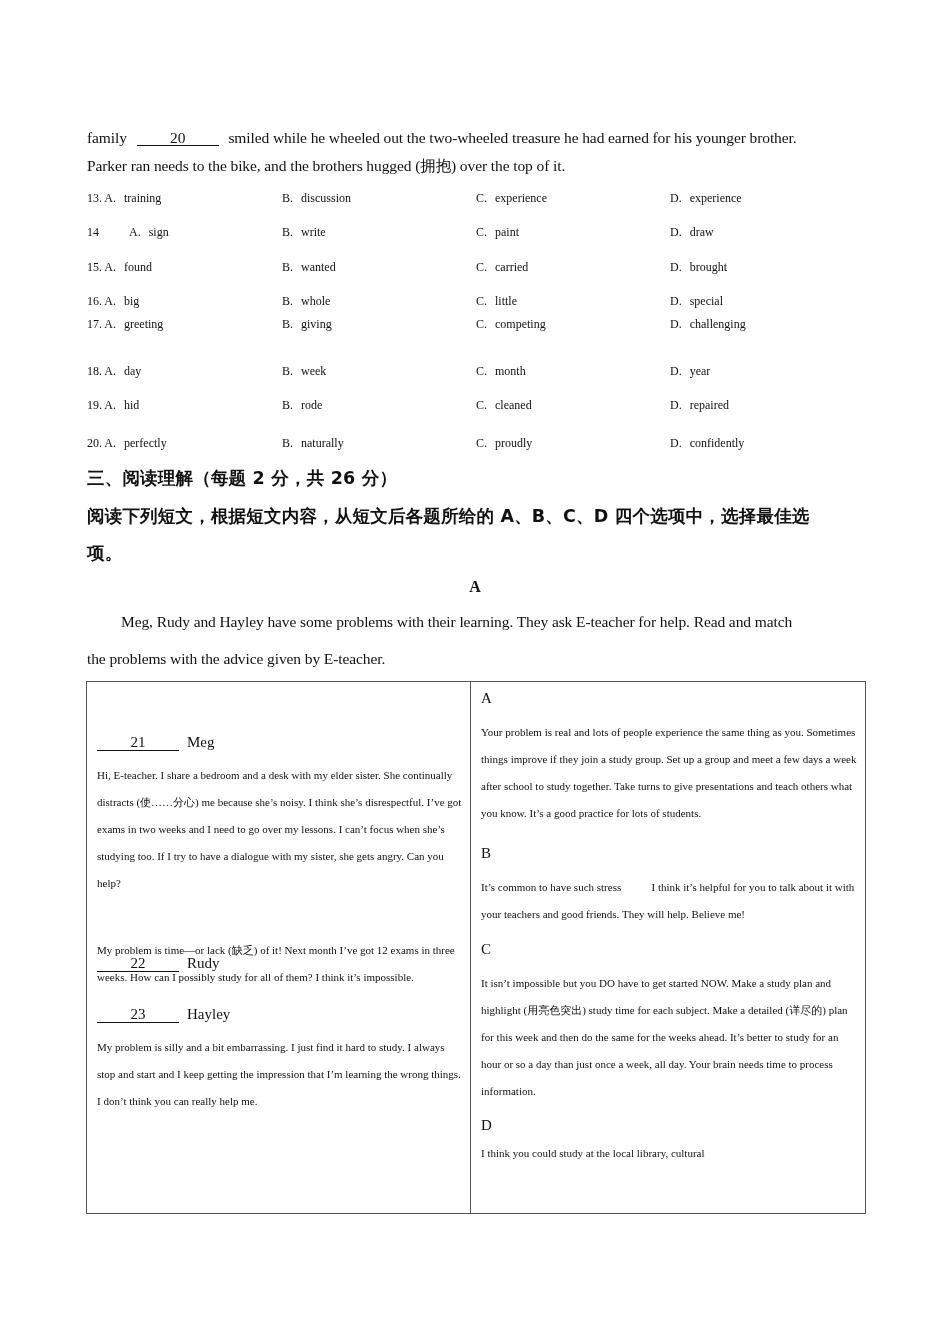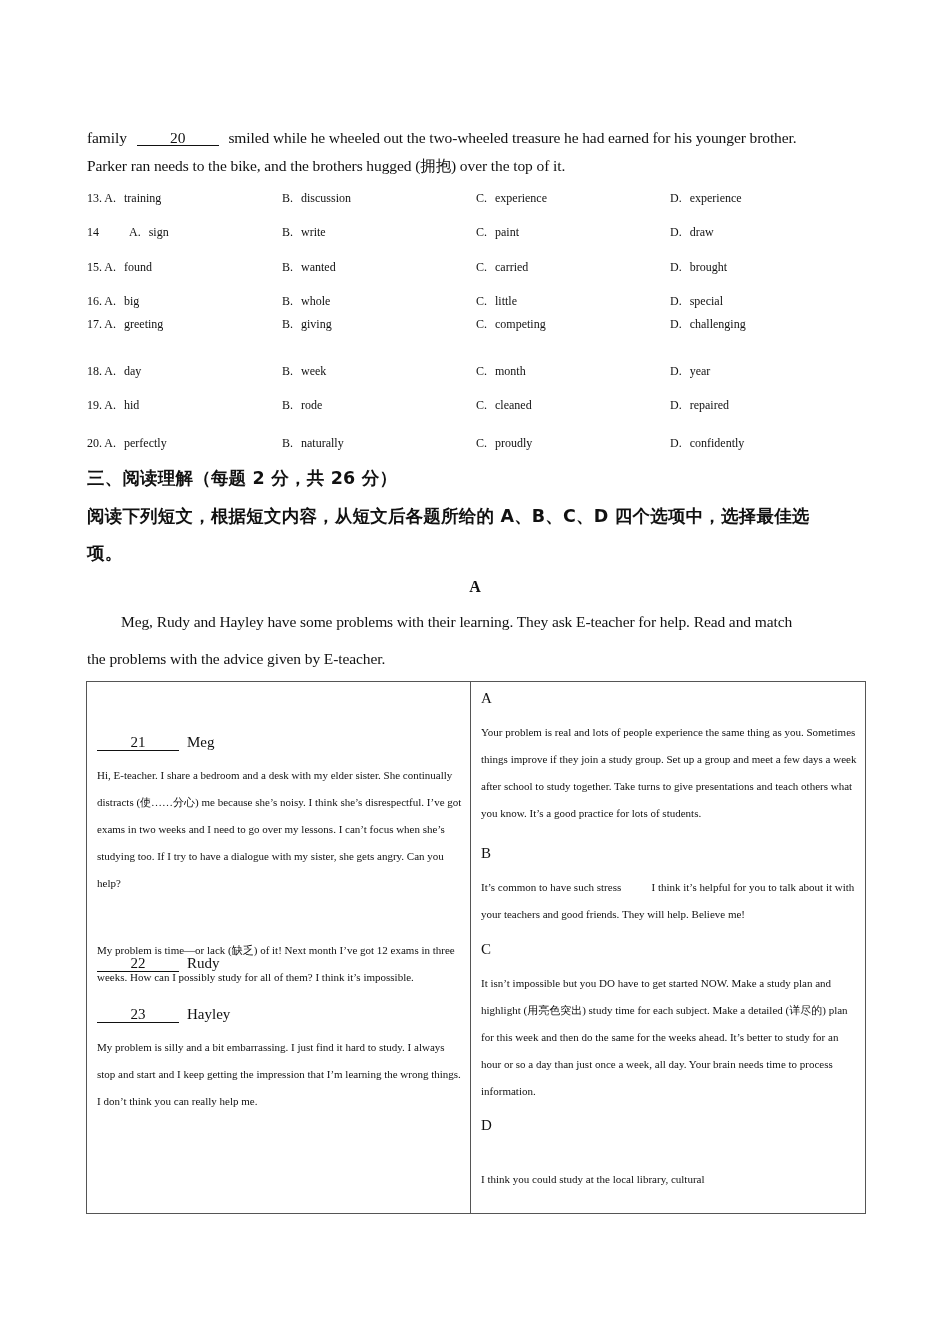--- a/index.html
+++ b/index.html
@@ -145,18 +145,18 @@
         <div class="p-head" style="top:8px;">A</div>
         <div class="p-block" style="top:37px;">Your problem is real and lots of people experience the same thing as you. Sometimes things improve if they join a study group. Set up a group and meet a few days a week after school to study together. Take turns to give presentations and teach others what you know. It’s a good practice for lots of students.</div>
 
         <div class="p-head" style="top:163px;">B</div>
         <div class="p-block" style="top:192px; white-space:pre-wrap;">It’s common to have such stress           I think it’s helpful for you to talk about it with your teachers and good friends. They will help. Believe me!</div>
 
         <div class="p-head" style="top:259px;">C</div>
         <div class="p-block" style="top:288px;">It isn’t impossible but you DO have to get started NOW. Make a study plan and highlight (用亮色突出) study time for each subject. Make a detailed (详尽的) plan for this week and then do the same for the weeks ahead. It’s better to study for an hour or so a day than just once a week, all day. Your brain needs time to process information.</div>
 
         <div class="p-head" style="top:435px;">D</div>
-        <div class="p-block" style="top:484px;">I think you could study at the local library, cultural</div>
+        <div class="p-block" style="top:458px;">I think you could study at the local library, cultural</div>
       </div>
     </td>
   </tr>
 </tbody>
   </table>
 
 </body></html>

